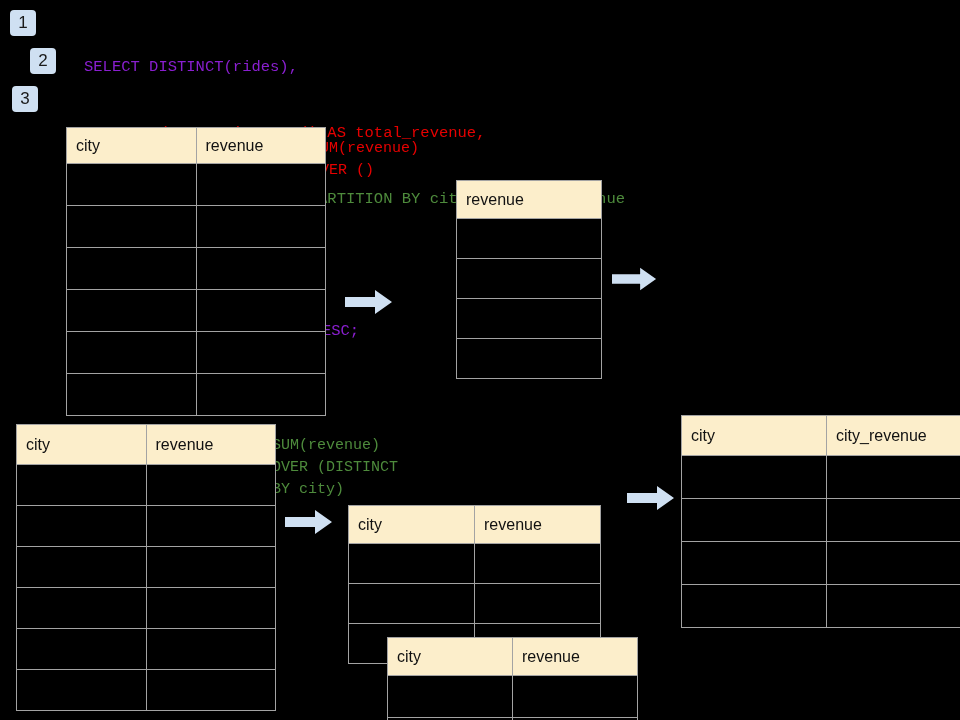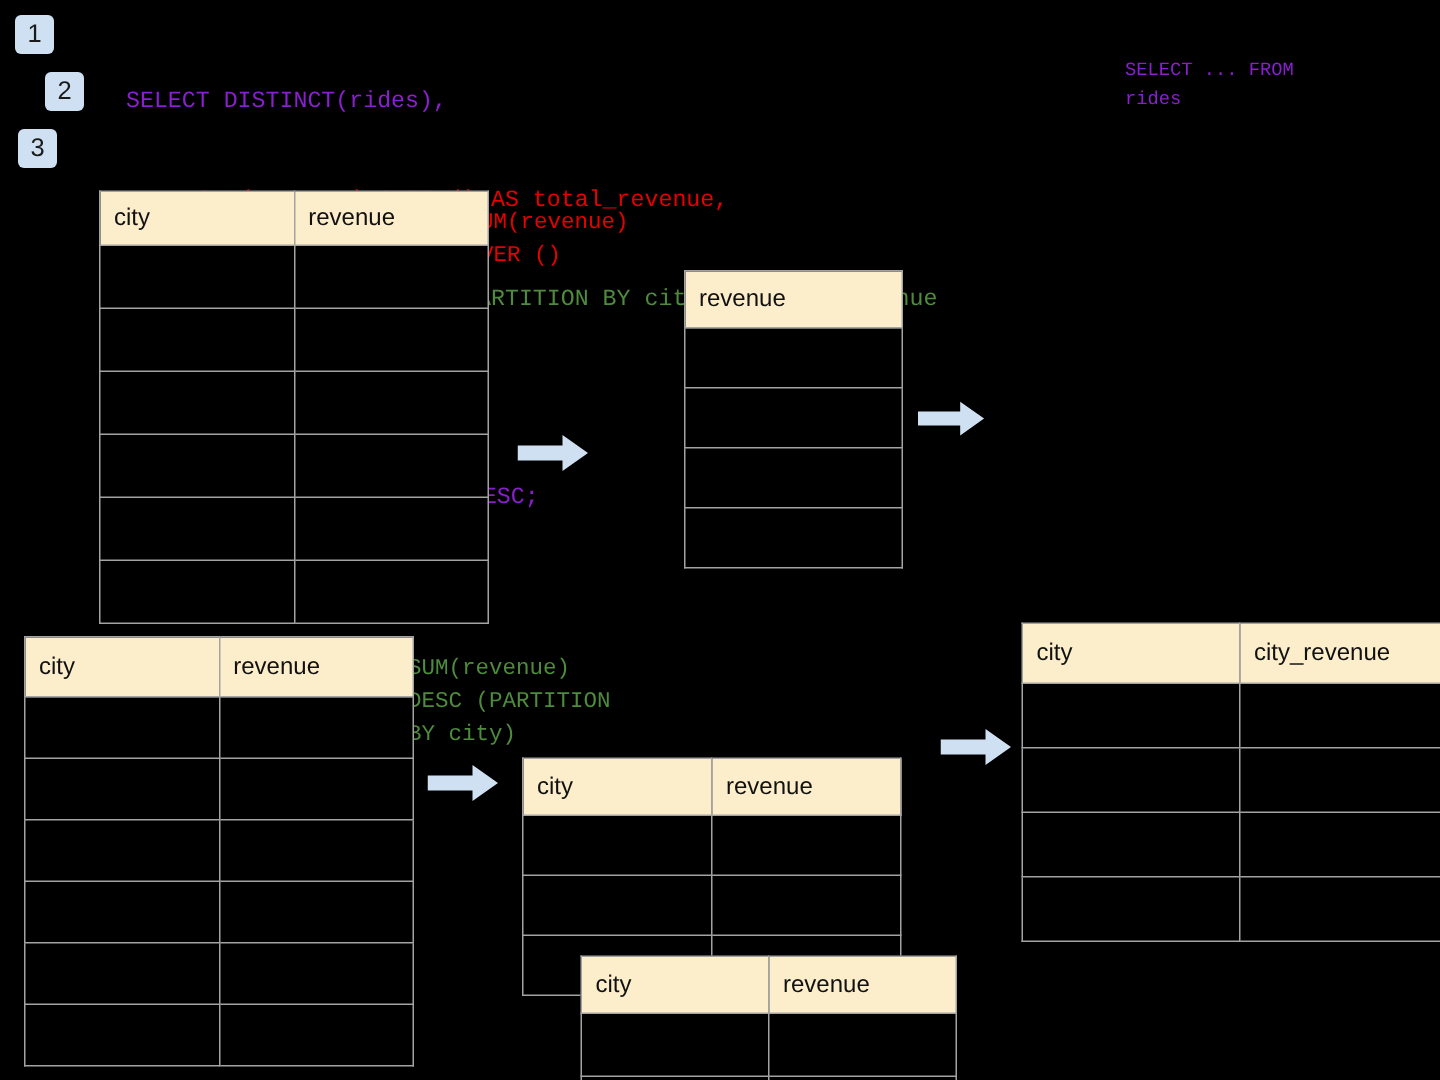--- a/index.html
+++ b/index.html
@@ -100,28 +100,26 @@
   <div class="badge" id="badge-3" style="left: 12px; top: 86px;">3</div>
 
   <div class="code" id="sql-block" style="left:84px; top:12px;">
     <div class="code-line c-purple">SELECT DISTINCT(rides),</div>
     <div class="code-line c-red" style="padding-left:48px;">SUM(revenue) OVER () AS total_revenue,</div>
     <div class="code-line c-green" style="padding-left:48px;">SUM(revenue) OVER (PARTITION BY city) as city_revenue</div>
     <div class="code-line c-purple" style="padding-left:24px;">FROM rides</div>
     <div class="code-line c-purple" style="padding-left:24px;">ORDER by city_revenue DESC;</div>
   </div>
 
-  <div class="annot small c-purple" style="left:750px; top:38px;">SELECT ... FROM
-rides</div>
 
   <div class="annot big c-red" style="left:311px; top:138px;">SUM(revenue)
 OVER ()</div>
 
   <div class="annot big c-green" style="left:272px; top:435px;">SUM(revenue)
-DESC (PARTITION
+OVER (DISTINCT
 BY city)</div>
 
   <div id="tables-host">
       <table class="tbl" style="left: 66px; top: 127px; width: 239px;">
         <thead>
           <tr style="height: 36px;">
             <th style="width: 119.5px;">city</th>
             <th style="width: 119.5px;">revenue</th>
           </tr>
         </thead>

